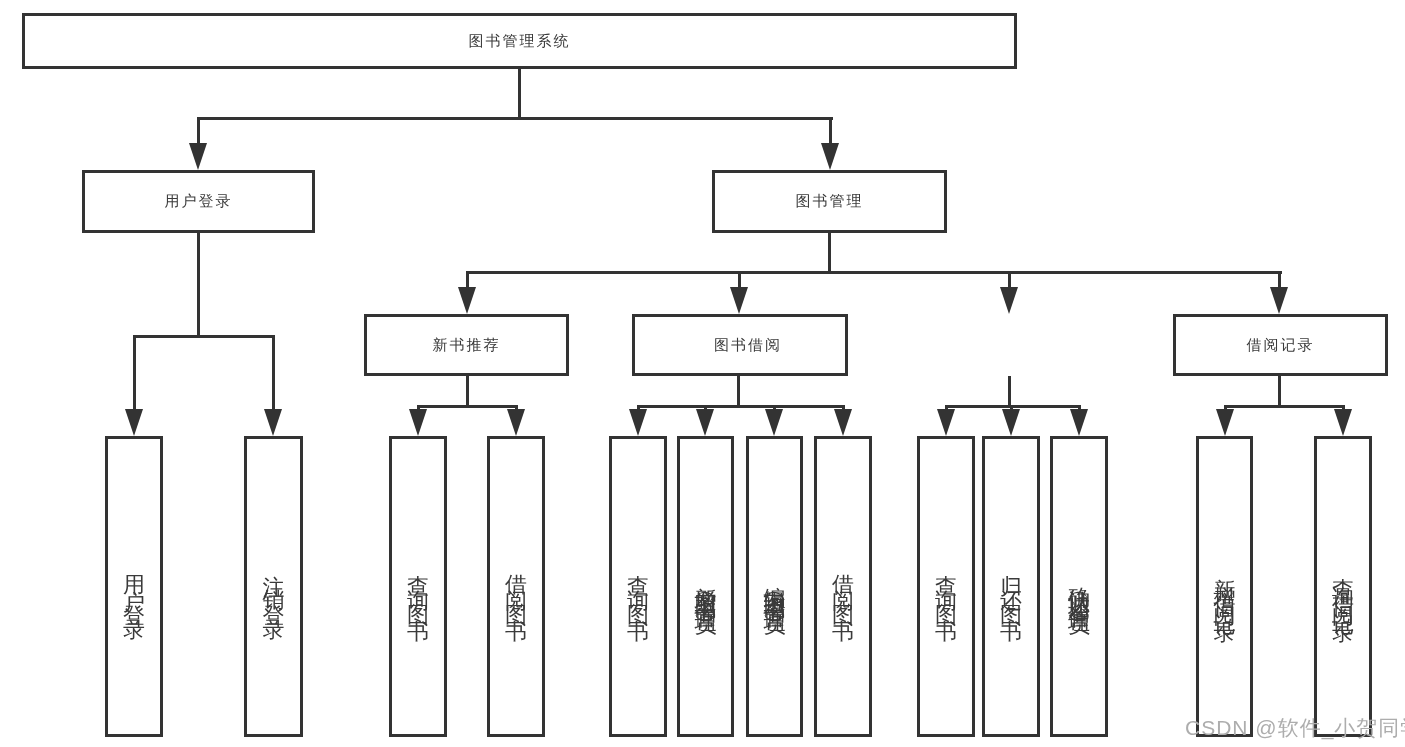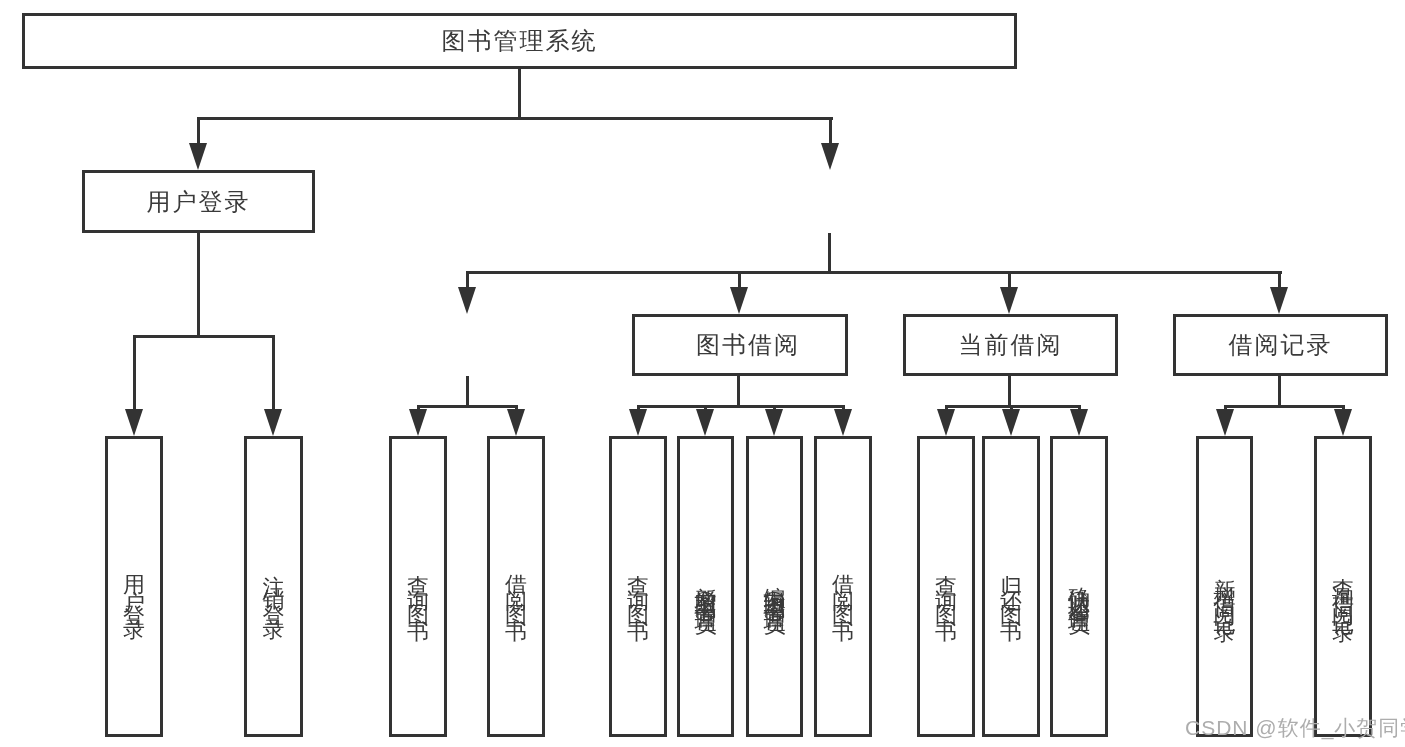--- a/index.html
+++ b/index.html
@@ -21,21 +21,21 @@
   .node {
     position: absolute;
     box-sizing: border-box;
     border: 3px solid var(--line);
     background: var(--box_bg);
     display: flex;
     align-items: center;
     justify-content: center;
   }
   .node .lbl {
-    font-size: 24px;
+    font-size: 15px;
     letter-spacing: 2px;
     color: var(--text);
     white-space: nowrap;
   }
   .leaf {
     position: absolute;
     top: 436px;
     height: 301px;
     box-sizing: border-box;
     border: 3px solid var(--line);
@@ -85,45 +85,48 @@
 
   <div class="vl" style="left:518px; top:68px; height:51px;"></div>
   <div class="hl" style="left:197px; top:117px; width:636px;"></div>
   <div class="vl" style="left:197px; top:117px; height:30px;"></div>
   <div class="arr" style="left:189px; top:143px;"></div>
   <div class="vl" style="left:829px; top:117px; height:30px;"></div>
   <div class="arr" style="left:821px; top:143px;"></div>
 
   <div class="node" style="left:82px; top:170px; width:233px; height:63px;">
     <span class="lbl">用户登录</span>
+  </div>
+  <div class="node" style="left:712px; top:170px; width:235px; height:63px;">
+    <span class="lbl">图书管理</span>
   </div>
 
   <div class="vl" style="left:197px; top:233px; height:104px;"></div>
   <div class="hl" style="left:133px; top:335px; width:142px;"></div>
   <div class="vl" style="left:133px; top:335px; height:78px;"></div>
   <div class="arr" style="left:125px; top:409px;"></div>
   <div class="vl" style="left:272px; top:335px; height:78px;"></div>
   <div class="arr" style="left:264px; top:409px;"></div>
 
   <div class="vl" style="left:828px; top:233px; height:41px;"></div>
   <div class="hl" style="left:466px; top:271px; width:816px;"></div>
   <div class="vl" style="left:466px; top:271px; height:20px;"></div>
   <div class="arr" style="left:458px; top:287px;"></div>
   <div class="vl" style="left:738px; top:271px; height:20px;"></div>
   <div class="arr" style="left:730px; top:287px;"></div>
   <div class="vl" style="left:1008px; top:271px; height:20px;"></div>
   <div class="arr" style="left:1000px; top:287px;"></div>
   <div class="vl" style="left:1278px; top:271px; height:20px;"></div>
   <div class="arr" style="left:1270px; top:287px;"></div>
 
+  <div class="node" style="left:364px; top:314px; width:205px; height:62px;">
+    <span class="lbl">新书推荐</span>
+  </div>
   <div class="node" style="left:632px; top:314px; width:216px; height:62px;padding-left:16px;">
     <span class="lbl">图书借阅</span>
-  </div>
-  <div class="node" style="left:903px; top:314px; width:215px; height:62px;">
-    <span class="lbl">当前借阅</span>
   </div>
   <div class="node" style="left:1173px; top:314px; width:215px; height:62px;">
     <span class="lbl">借阅记录</span>
   </div>
 
   <div class="vl" style="left:466px; top:376px; height:31px;"></div>
   <div class="hl" style="left:417px; top:405px; width:101px;"></div>
   <div class="vl" style="left:417px; top:405px; height:8px;"></div>
   <div class="arr" style="left:409px; top:409px;"></div>
   <div class="vl" style="left:515px; top:405px; height:8px;"></div>

